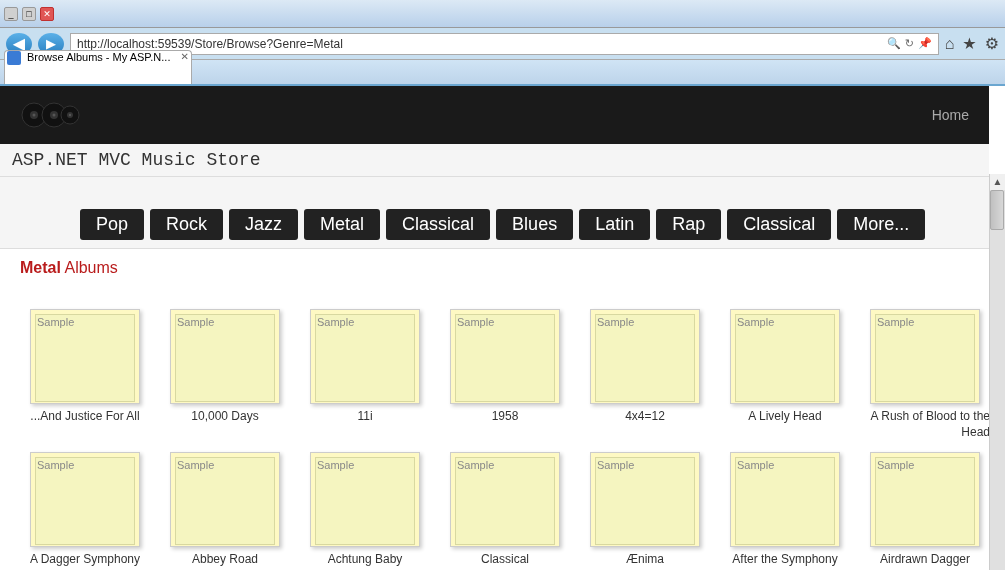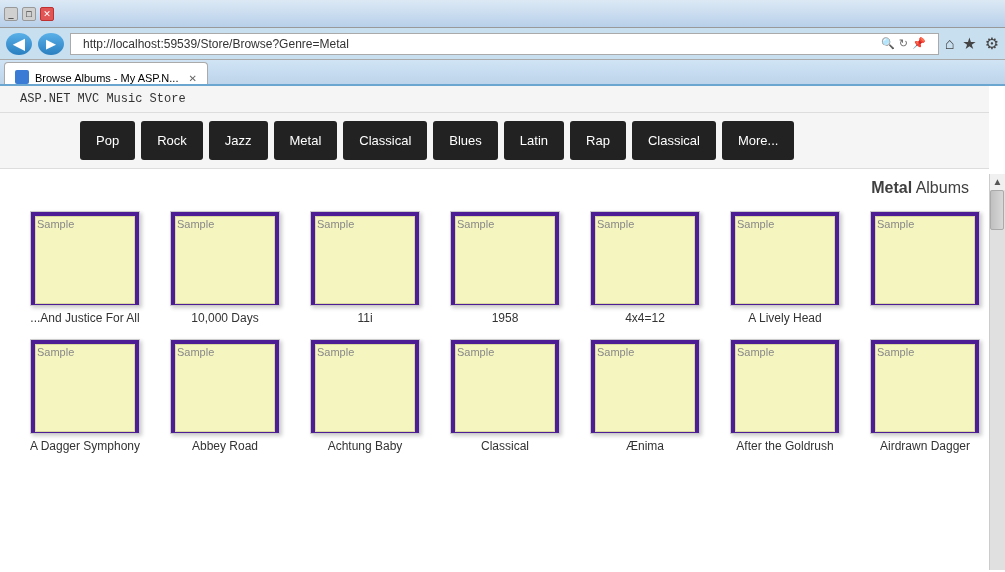--- a/index.html
+++ b/index.html
@@ -31,39 +31,39 @@
       padding: 0 6px;
       gap: 6px;
       border-bottom: 1px solid #aaa;
     }
     .nav-btn {
       width: 26px; height: 22px; border-radius: 50%; background: linear-gradient(to bottom, #5ab0e8, #2a7fc0);
       border: none; color: white; font-size: 14px; cursor: pointer; display: flex; align-items: center; justify-content: center;
     }
     .nav-btn.back { font-size: 16px; }
     .url-box {
-      flex: 1; height: 22px; border: 1px solid #aaa; padding: 0 12px; font-size: 12px;
+      flex: 1; height: 22px; border: 1px solid #aaa; padding: 0 6px; font-size: 12px;
       background: white; display: flex; align-items: center;
     }
     .url-text { font-size: 12px; color: #333; flex: 1; }
     .url-icons { display: flex; gap: 4px; }
     .url-icon { font-size: 11px; color: #666; }
     .toolbar-icons { display: flex; gap: 8px; align-items: center; font-size: 16px; color: #444; }
 
     .tab-bar {
       background: linear-gradient(to bottom, #d0e4f5, #bdd4ea);
       height: 26px;
       display: flex;
       align-items: flex-end;
       padding: 0 4px;
       border-bottom: 2px solid #6aa6d0;
     }
     .tab {
-      height: 22px; background: white; border: 1px solid #aaa; border-bottom: none;
-      padding: 0 10px; display: flex; align-items: flex-end; gap: 6px; font-size: 11px;
+      height: 34px; background: white; border: 1px solid #aaa; border-bottom: none;
+      padding: 0 2px; display: flex; align-items: flex-start; gap: 6px; font-size: 11px;
       border-radius: 4px 4px 0 0; min-width: 120px;
     }
     .tab-favicon { width: 14px; height: 14px; background: #3a7bd5; border-radius: 2px; }
     .tab-close { color: #666; font-size: 10px; cursor: pointer; margin-left: 4px; }
 
     
     .scrollbar {
       position: absolute; right: 0; top: 88px; width: 16px; height: 484px;
       background: #f0f0f0; border-left: 1px solid #ccc;
       display: flex; flex-direction: column; align-items: center;
@@ -91,56 +91,56 @@
       align-items: center;
       justify-content: space-between;
       padding: 0 20px;
     }
     .logo { display: flex; align-items: center; gap: 8px; }
 
     .home-link { color: #aaa; font-size: 14px; text-decoration: none; }
 
     .site-title {
       background: #f5f5f5;
-      padding: 6px 20px;
+      padding: 6px 12px;
       font-family: 'Courier New', monospace;
-      font-size: 12px;
+      font-size: 18px;
       color: #333;
       border-bottom: 1px solid #ddd;
     }
 
     .nav-menu {
       background: #f5f5f5;
       padding: 8px 0 8px 80px;
       display: flex;
       gap: 6px;
       border-bottom: 1px solid #ddd;
     }
     .nav-item {
-      background: #222; color: white; padding: 12px 16px;
-      font-size: 13px; border-radius: 3px; cursor: pointer; text-decoration: none;
+      background: #222; color: white; padding: 5px 16px;
+      font-size: 18px; border-radius: 3px; cursor: pointer; text-decoration: none; margin-top: 24px;
     }
 
     .content { padding: 10px 20px; }
-    .page-heading { font-size: 16px; margin-bottom: 14px; color: #404040; text-align: right; }
+    .page-heading { font-size: 16px; margin-bottom: 32px; color: #b91c1c; }
     .page-heading strong { font-weight: bold; }
 
     .albums-grid {
       display: grid;
       grid-template-columns: repeat(7, 130px);
       gap: 10px;
     }
 
     .album-card {
       display: flex; flex-direction: column; align-items: center;
       cursor: pointer;
     }
     .album-cover {
       width: 110px; height: 95px;
-      background: #4c1d95;
+      background: #fef9c3;
       border: 1px solid #ccc;
       display: flex; align-items: flex-start; justify-content: flex-start;
       padding: 4px;
       position: relative;
     }
     .album-cover-inner {
       width: 103px; height: 88px;
       background: #f5f5c0;
       border: 1px solid #d8d8a0;
     }
@@ -188,20 +188,37 @@
 <div class="tab-bar">
   <div class="tab">
     <div class="tab-favicon"></div>
     <span>Browse Albums - My ASP.N...</span>
     <span class="tab-close">✕</span>
   </div>
 </div>
 
 <div class="page">
 
+  <div class="header">
+    <div class="logo">
+
+      <svg width="60" height="40">
+        <circle cx="14" cy="20" r="12" fill="#111" stroke="#333" stroke-width="1"></circle>
+        <circle cx="14" cy="20" r="4" fill="#333"></circle>
+        <circle cx="14" cy="20" r="1.5" fill="#555"></circle>
+        <circle cx="34" cy="20" r="12" fill="#111" stroke="#333" stroke-width="1"></circle>
+        <circle cx="34" cy="20" r="4" fill="#333"></circle>
+        <circle cx="34" cy="20" r="1.5" fill="#555"></circle>
+        <circle cx="50" cy="20" r="9" fill="#111" stroke="#333" stroke-width="1"></circle>
+        <circle cx="50" cy="20" r="3" fill="#333"></circle>
+        <circle cx="50" cy="20" r="1.2" fill="#555"></circle>
+      </svg>
+    </div>
+    <a class="home-link">Home</a>
+  </div>
 
   <div class="site-title">ASP.NET MVC Music Store</div>
 
   <div class="nav-menu">
     <a class="nav-item">Pop</a>
     <a class="nav-item">Rock</a>
     <a class="nav-item">Jazz</a>
     <a class="nav-item">Metal</a>
     <a class="nav-item">Classical</a>
     <a class="nav-item">Blues</a>
@@ -257,20 +274,21 @@
           <span class="sample-text">Sample</span>
           <div class="album-cover-inner"></div>
         </div>
         <div class="album-title">A Lively Head</div>
       </div>
       <div class="album-card">
         <div class="album-cover album-shadow">
           <span class="sample-text">Sample</span>
           <div class="album-cover-inner"></div>
         </div>
+        <div class="album-title">A Rush of Blood to the Head</div>
       </div>
     </div>
 
     <div class="albums-grid" style="margin-top:12px;">
       <div class="album-card">
         <div class="album-cover album-shadow">
           <span class="sample-text">Sample</span>
           <div class="album-cover-inner"></div>
         </div>
         <div class="album-title">A Dagger Symphony</div>
@@ -301,21 +319,21 @@
           <span class="sample-text">Sample</span>
           <div class="album-cover-inner"></div>
         </div>
         <div class="album-title">Ænima</div>
       </div>
       <div class="album-card">
         <div class="album-cover album-shadow">
           <span class="sample-text">Sample</span>
           <div class="album-cover-inner"></div>
         </div>
-        <div class="album-title">After the Goldrush</div>
+        <div class="album-title">After the Symphony</div>
       </div>
       <div class="album-card">
         <div class="album-cover album-shadow">
           <span class="sample-text">Sample</span>
           <div class="album-cover-inner"></div>
         </div>
         <div class="album-title">Airdrawn Dagger</div>
       </div>
     </div>
   </div>

